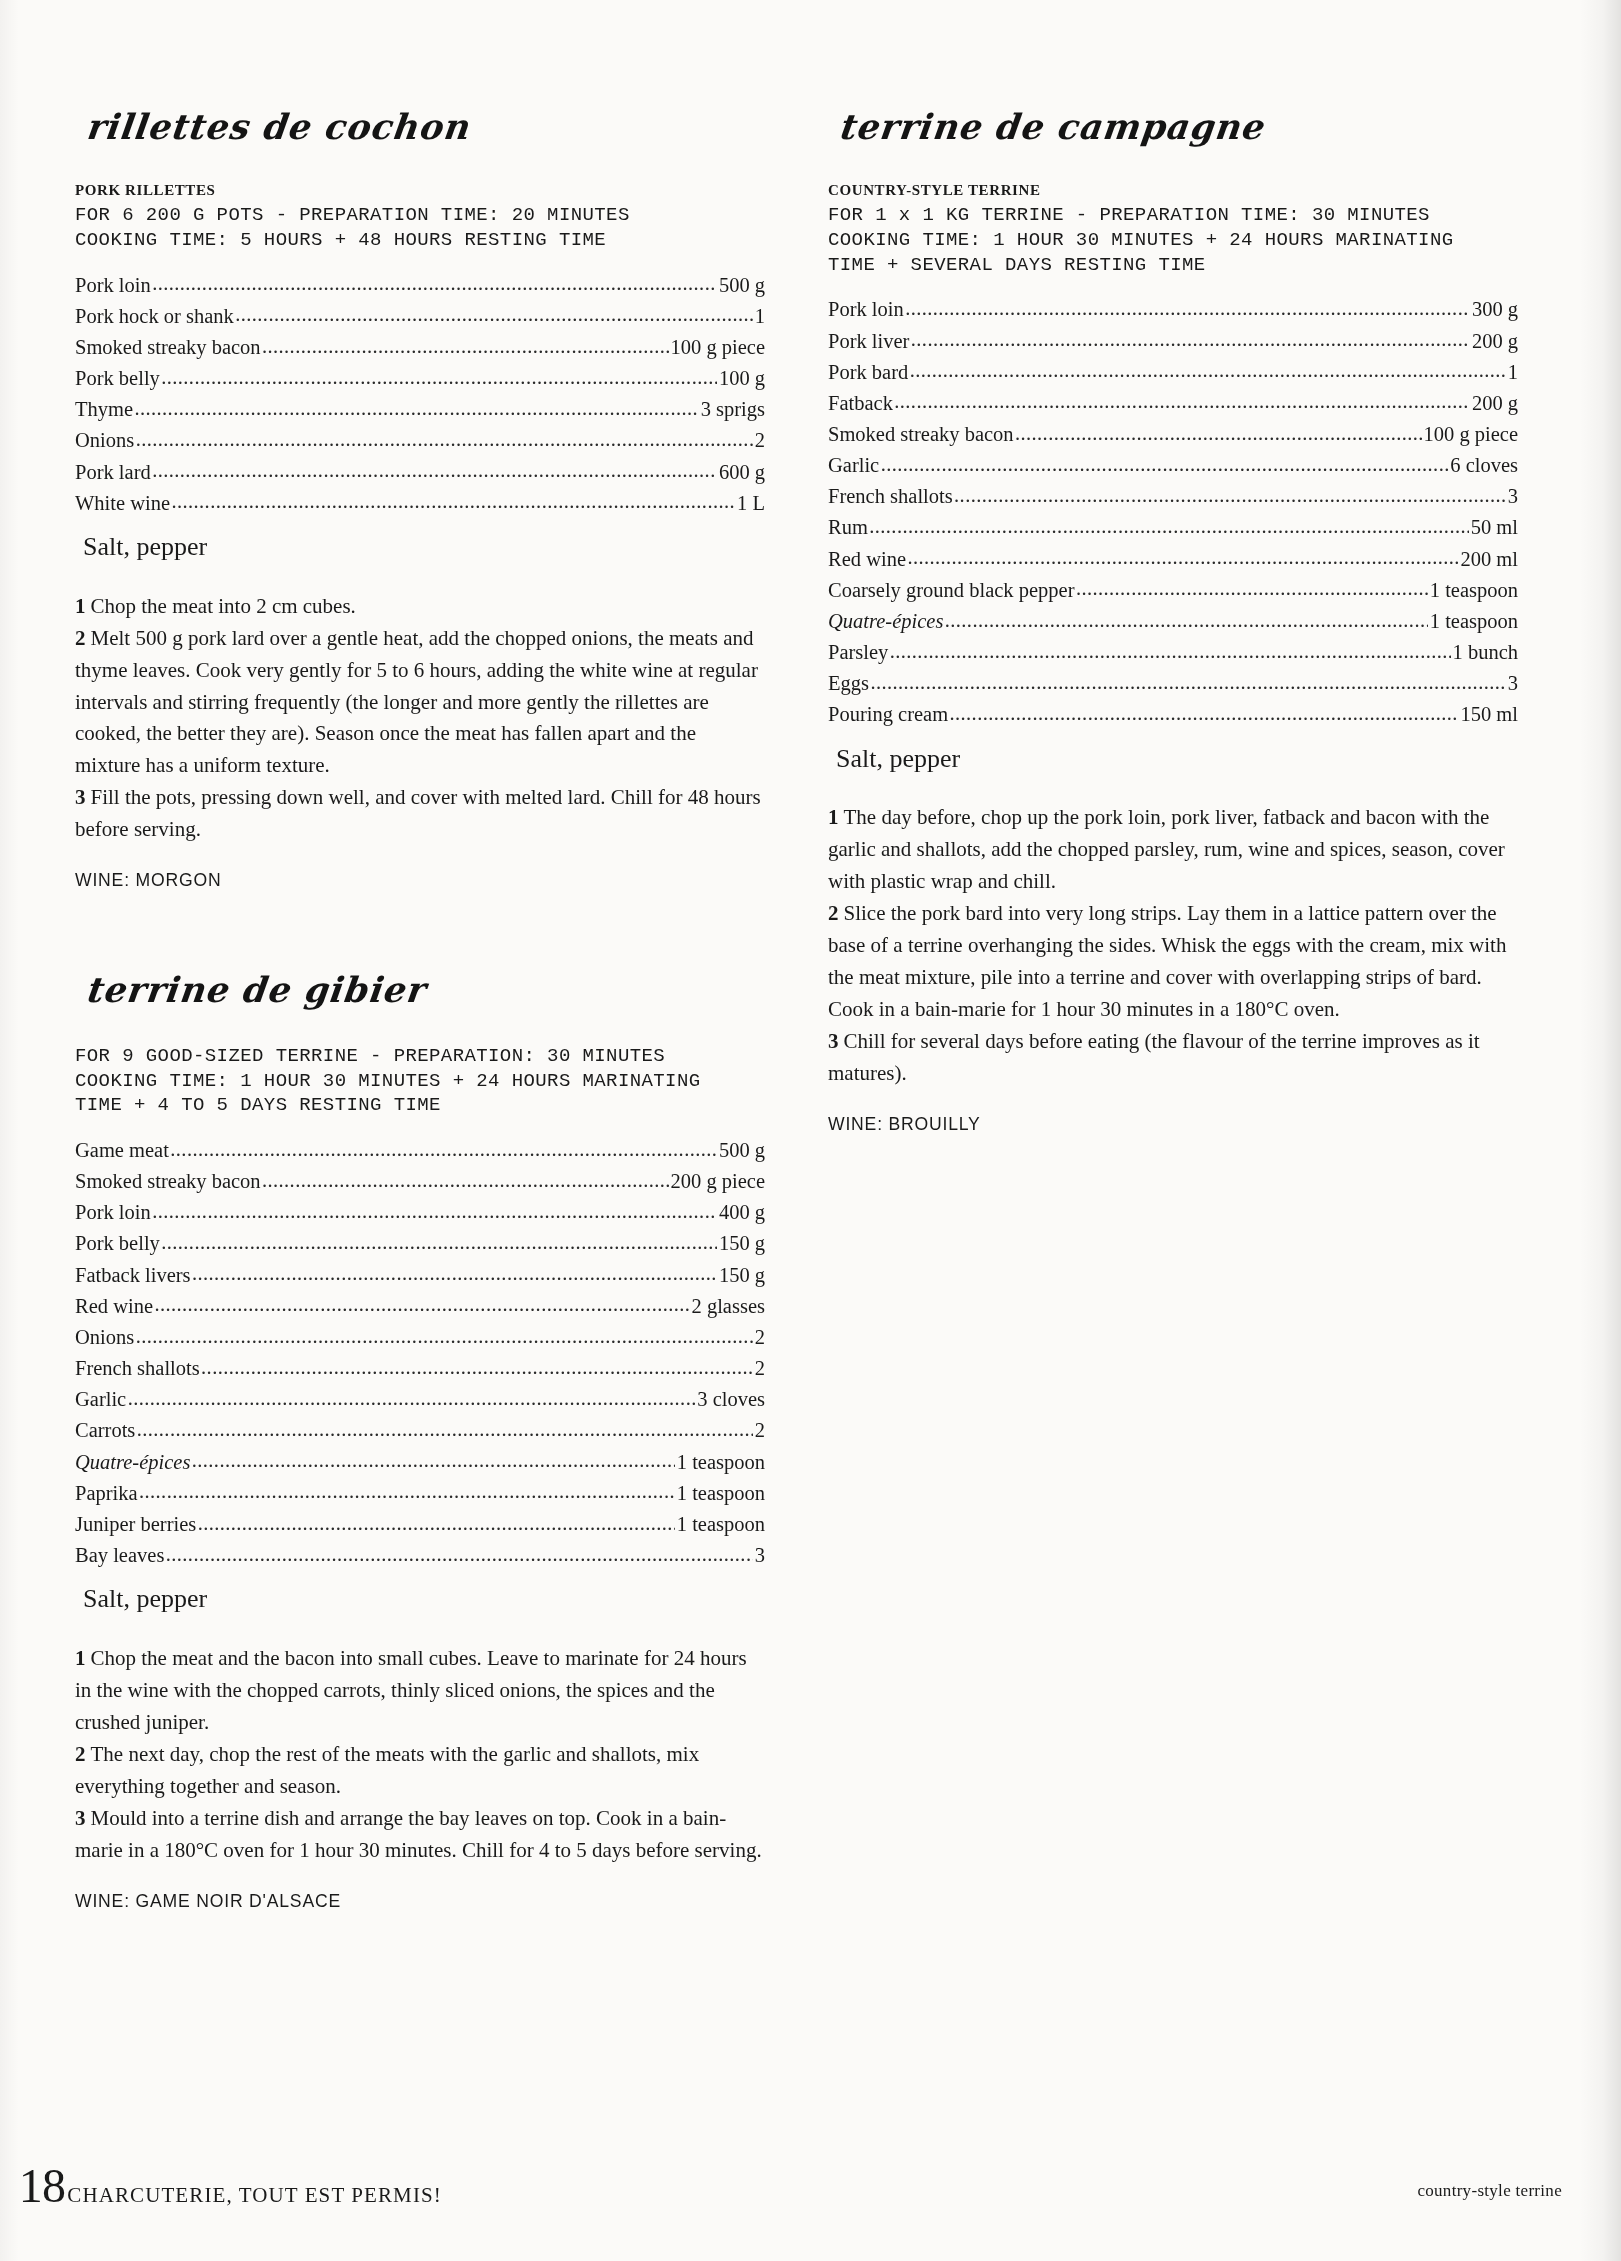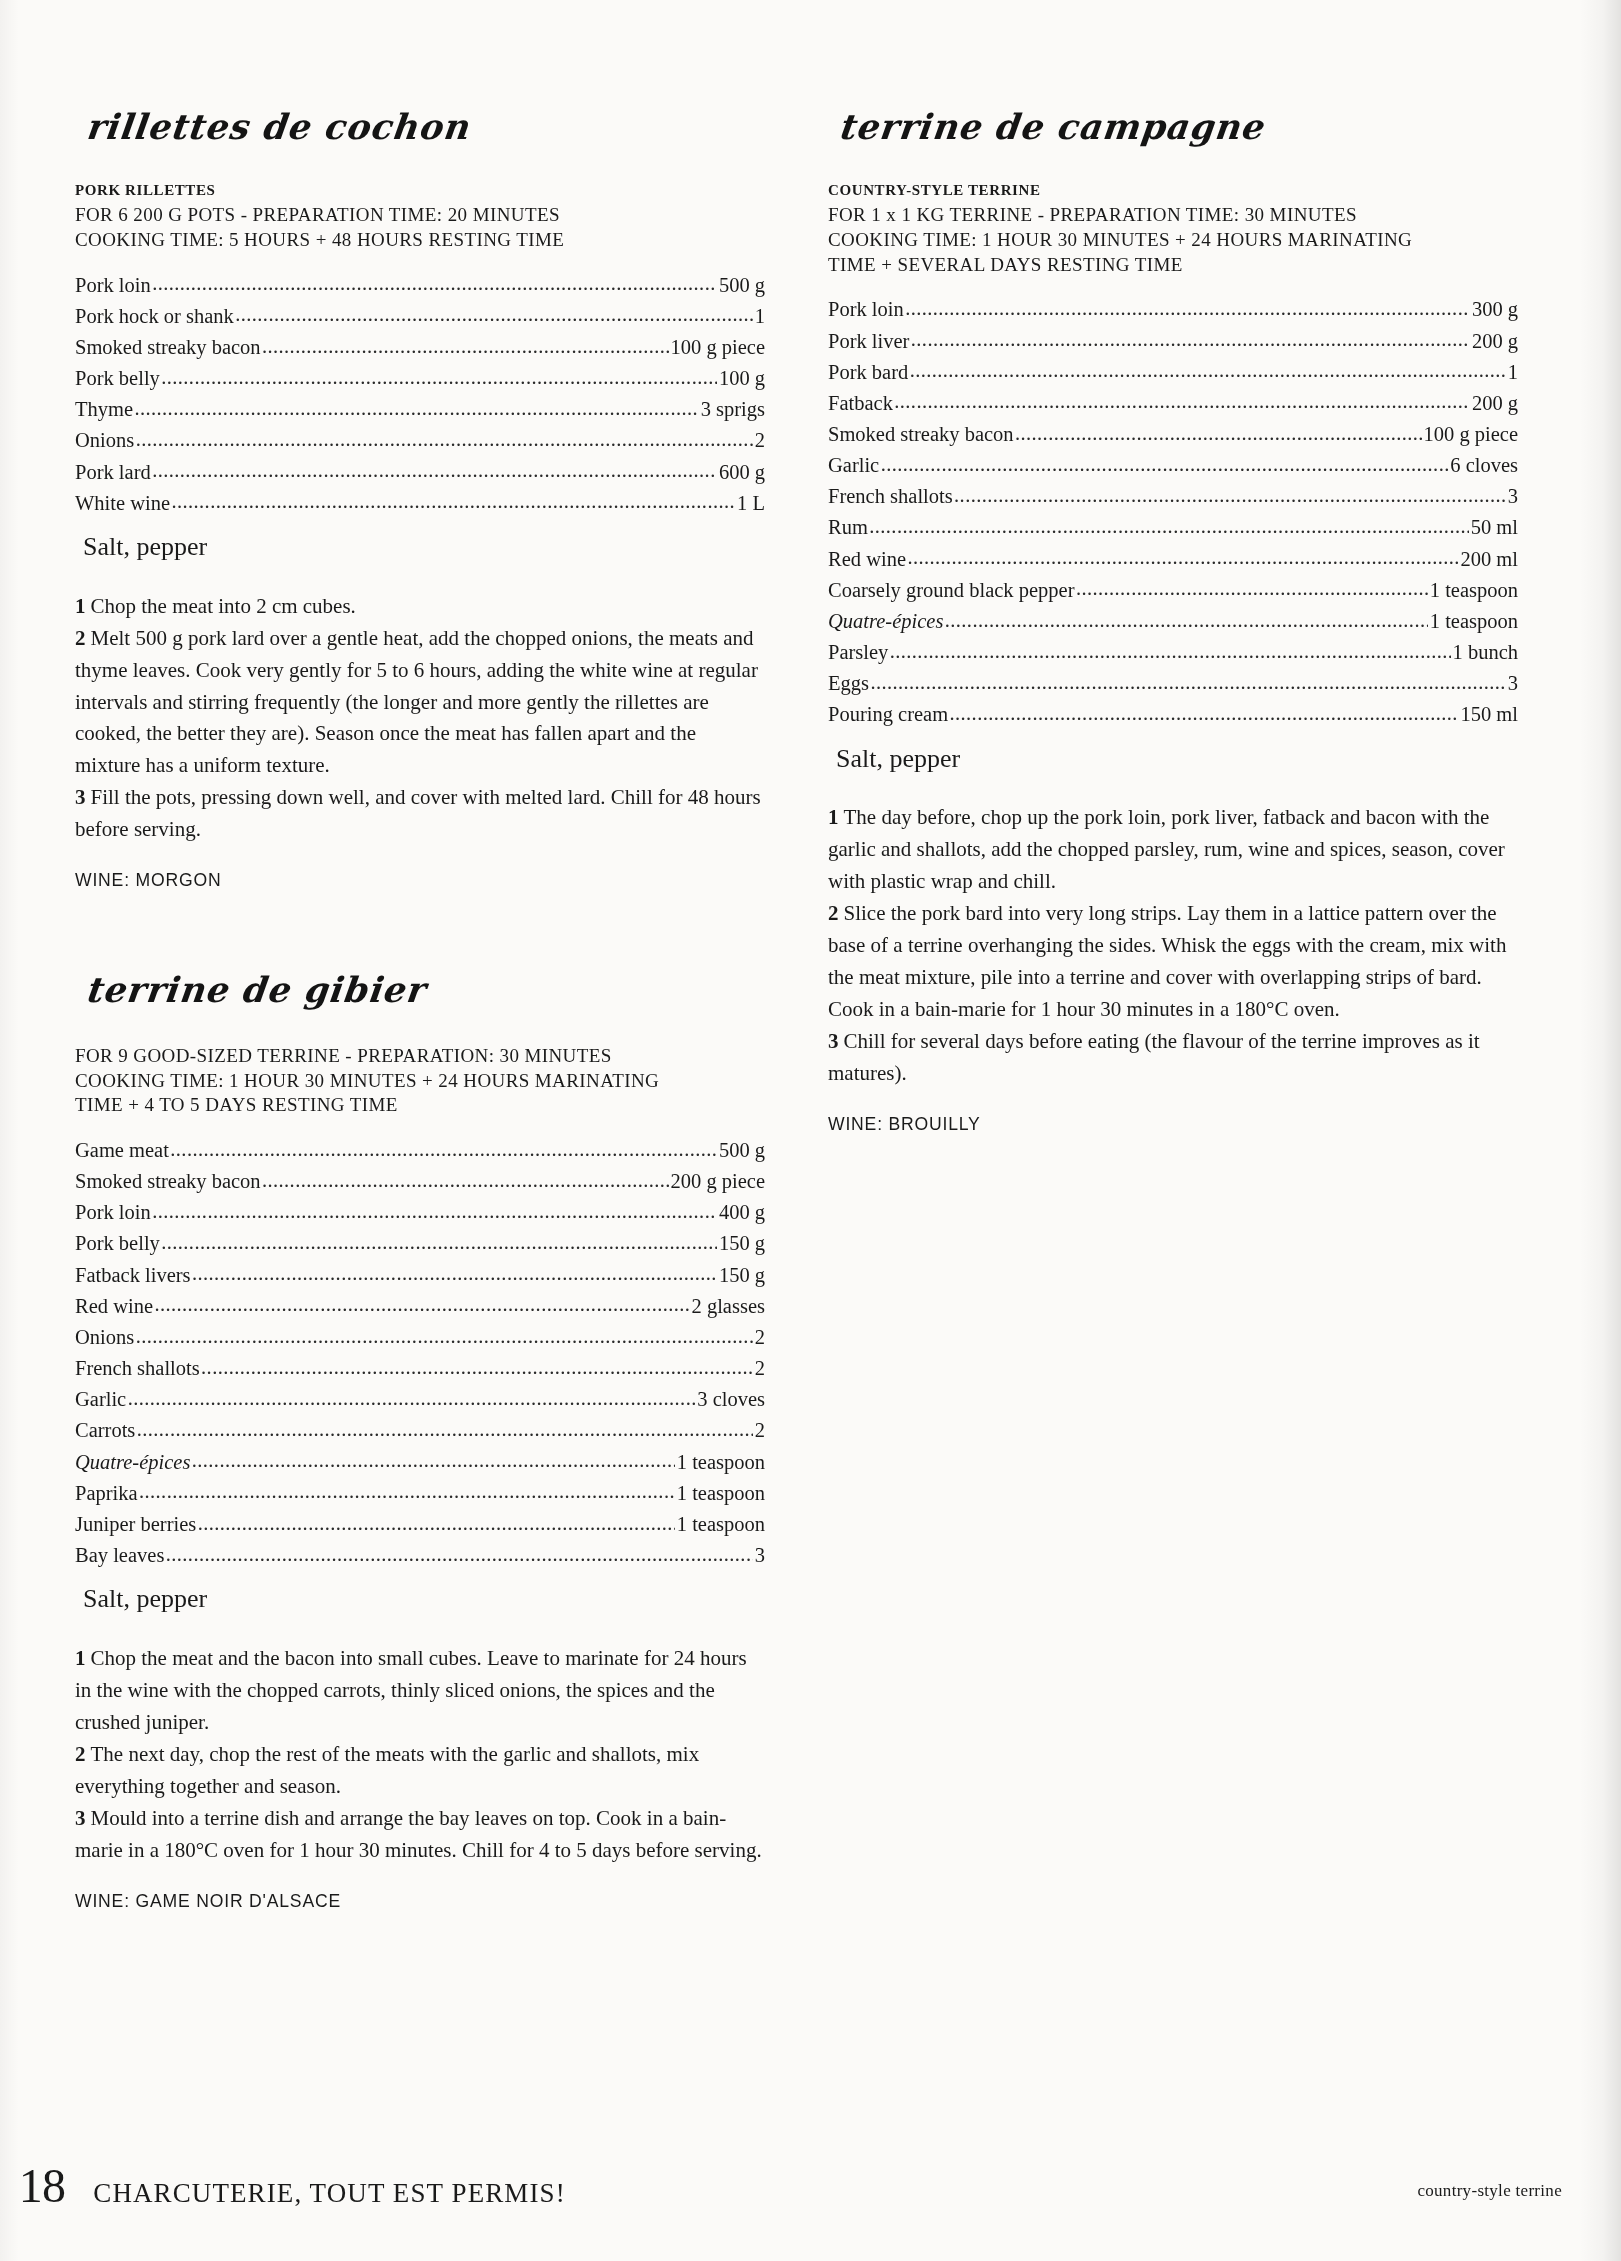--- a/index.html
+++ b/index.html
@@ -64,21 +64,21 @@
 
   .sub-title {
     font-family: "Liberation Serif", serif;
     font-size: 15px;
     letter-spacing: 0.6px;
     font-weight: 700;
     margin: 0 0 3.6px 0;
     line-height: 1.28;
   }
   .meta-line {
-    font-family: Liberation Serif, serif;
+    font-family: Liberation Mono, monospace;
     font-size: 19px;
     letter-spacing: 0.4px;
     line-height: 1.30;
     margin: 0;
     white-space: nowrap;
   }
 
   .ingredients {
     list-style: none;
     margin: 17px 0 0 0;
@@ -149,23 +149,23 @@
     align-items: baseline;
   }
   .folio-num {
     font-family: "Liberation Serif", serif;
     font-size: 48px;
     line-height: 1;
     letter-spacing: -0.7px;
   }
   .folio-text {
     font-family: "Liberation Serif", serif;
-    font-size: 27px;
+    font-size: 21px;
     letter-spacing: 1.1px;
-    margin-left: 28px;
+    margin-left: 2px;
   }
   .caption {
     position: absolute;
     right: 60px;
     bottom: 10px;
     font-family: "Liberation Serif", serif;
     font-size: 17px;
     letter-spacing: 0.3px;
   }
 </style>

